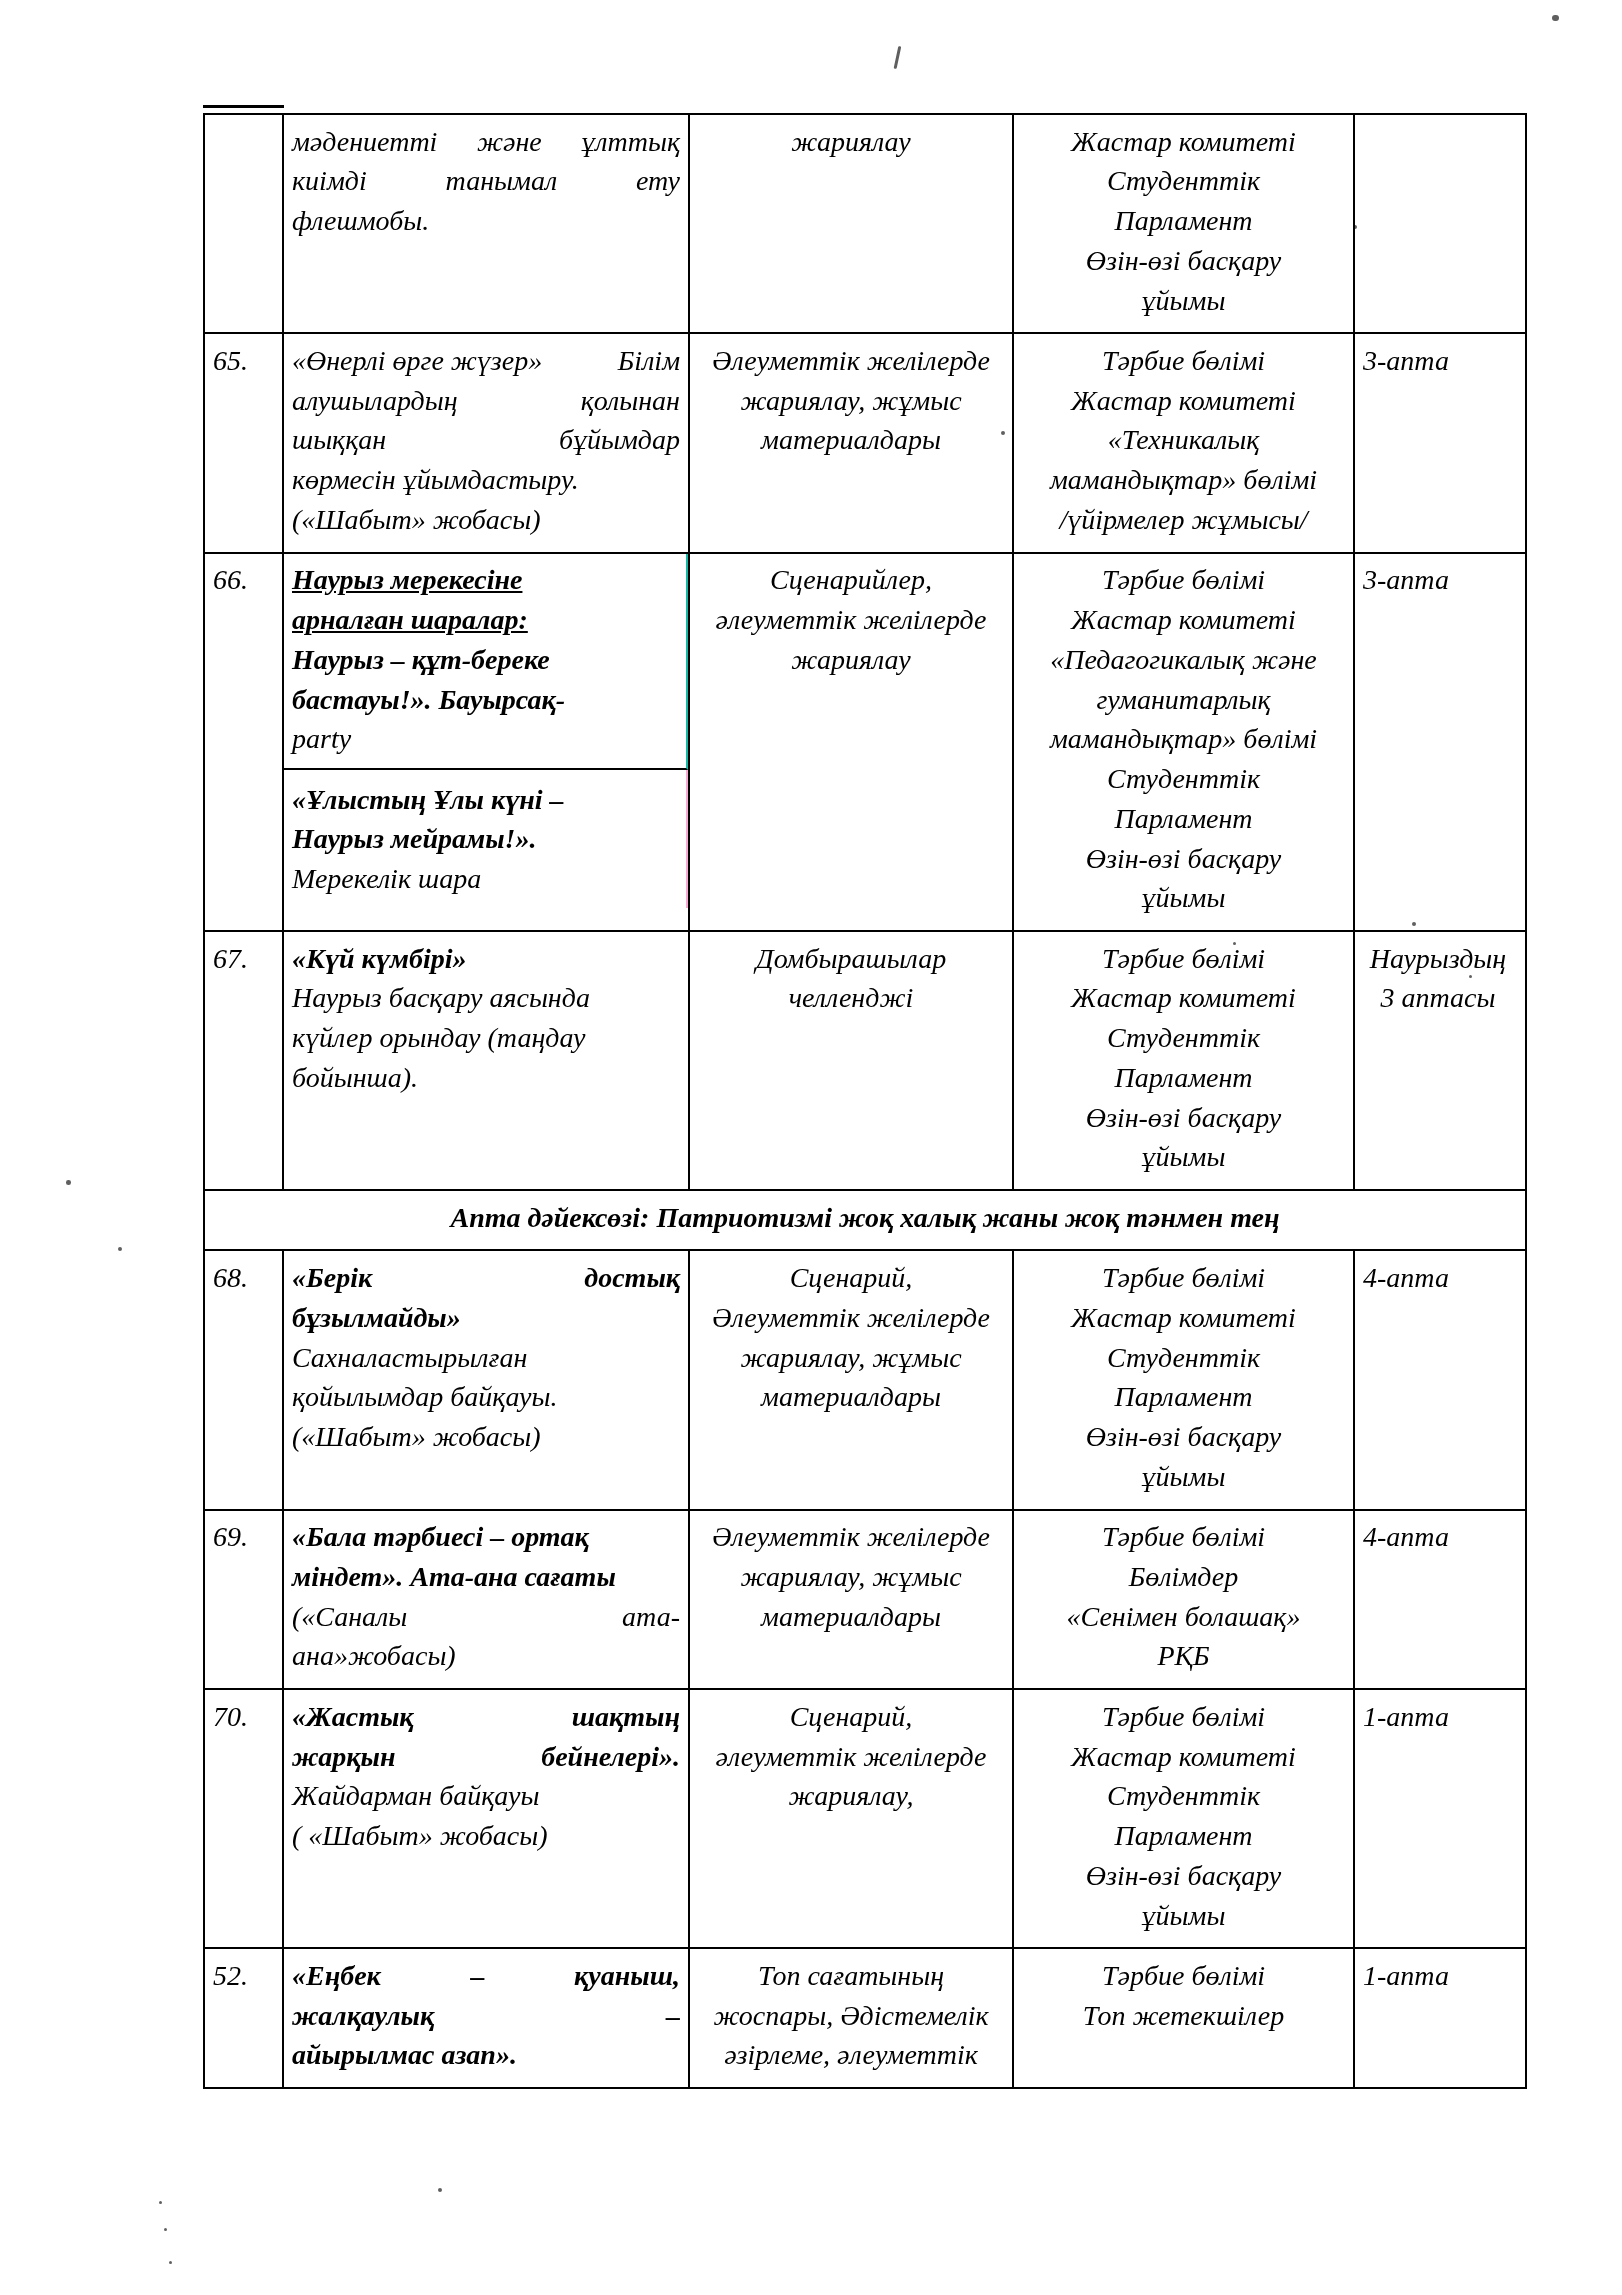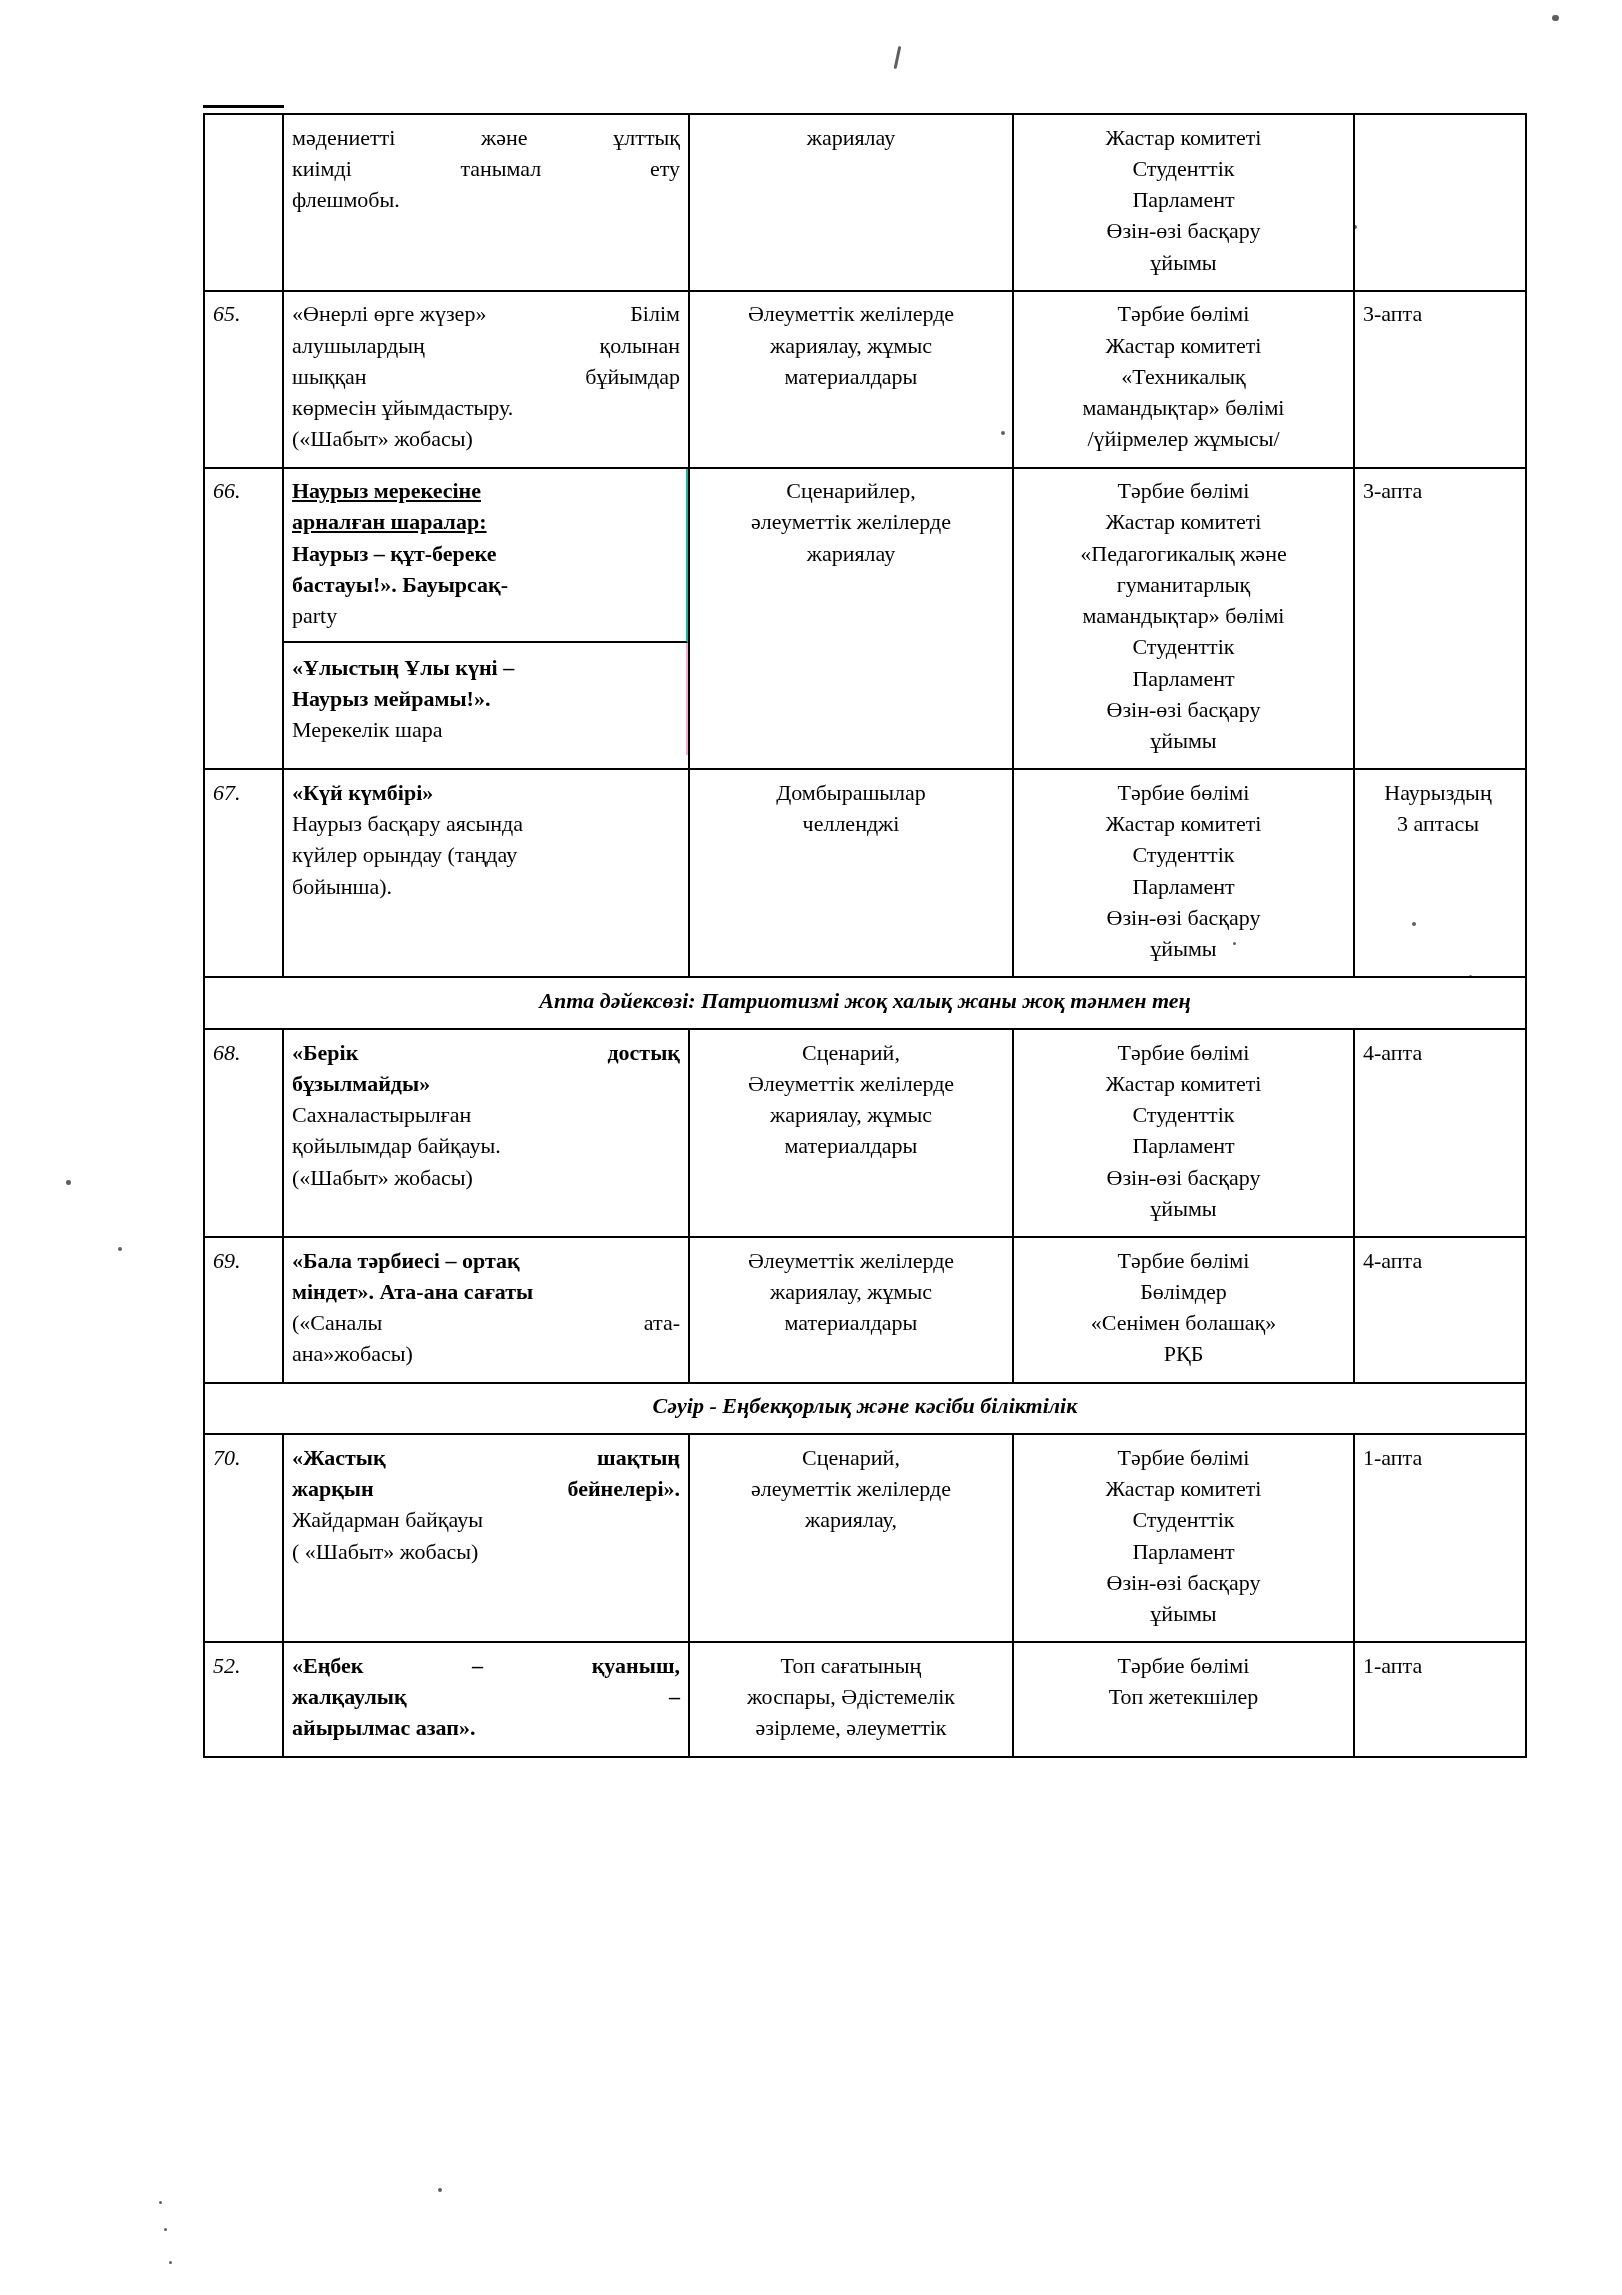--- a/index.html
+++ b/index.html
@@ -32,22 +32,23 @@
     top: 113px;
     width: 1322px;
     border-collapse: collapse;
     table-layout: fixed;
   }
 
   table.sched td {
     border: 2px solid #000;
     vertical-align: top;
     padding: 6.6px 8px 12px 8px;
-    font-size: 22px;
+    font-size: 28px;
     line-height: 1.42;
+    font-style: italic;
   }
 
   
   col.c-num   { width: 79px; }
   col.c-act   { width: 406px; }
   col.c-mat   { width: 324px; }
   col.c-resp  { width: 341px; }
   col.c-term  { width: 172px; }
 
   td.num {
@@ -295,23 +296,20 @@
         </td>
         <td class="resp">
           <span class="line">Тәрбие бөлімі</span>
           <span class="line">Бөлімдер</span>
           <span class="line">«Сенімен болашақ»</span>
           <span class="line">РҚБ</span>
         </td>
         <td class="term">4-апта</td>
       </tr>
 
-      <tr>
-        <td class="banner" colspan="5">Сәуір  - Еңбекқорлық және кәсіби біліктілік</td>
-      </tr>
 
 
       <tr>
         <td class="num">70.</td>
         <td class="act">
           <span class="line justify-row b">
             <span>«Жастық</span>
             <span>шақтың</span>
           </span>
           <span class="line justify-row b">

